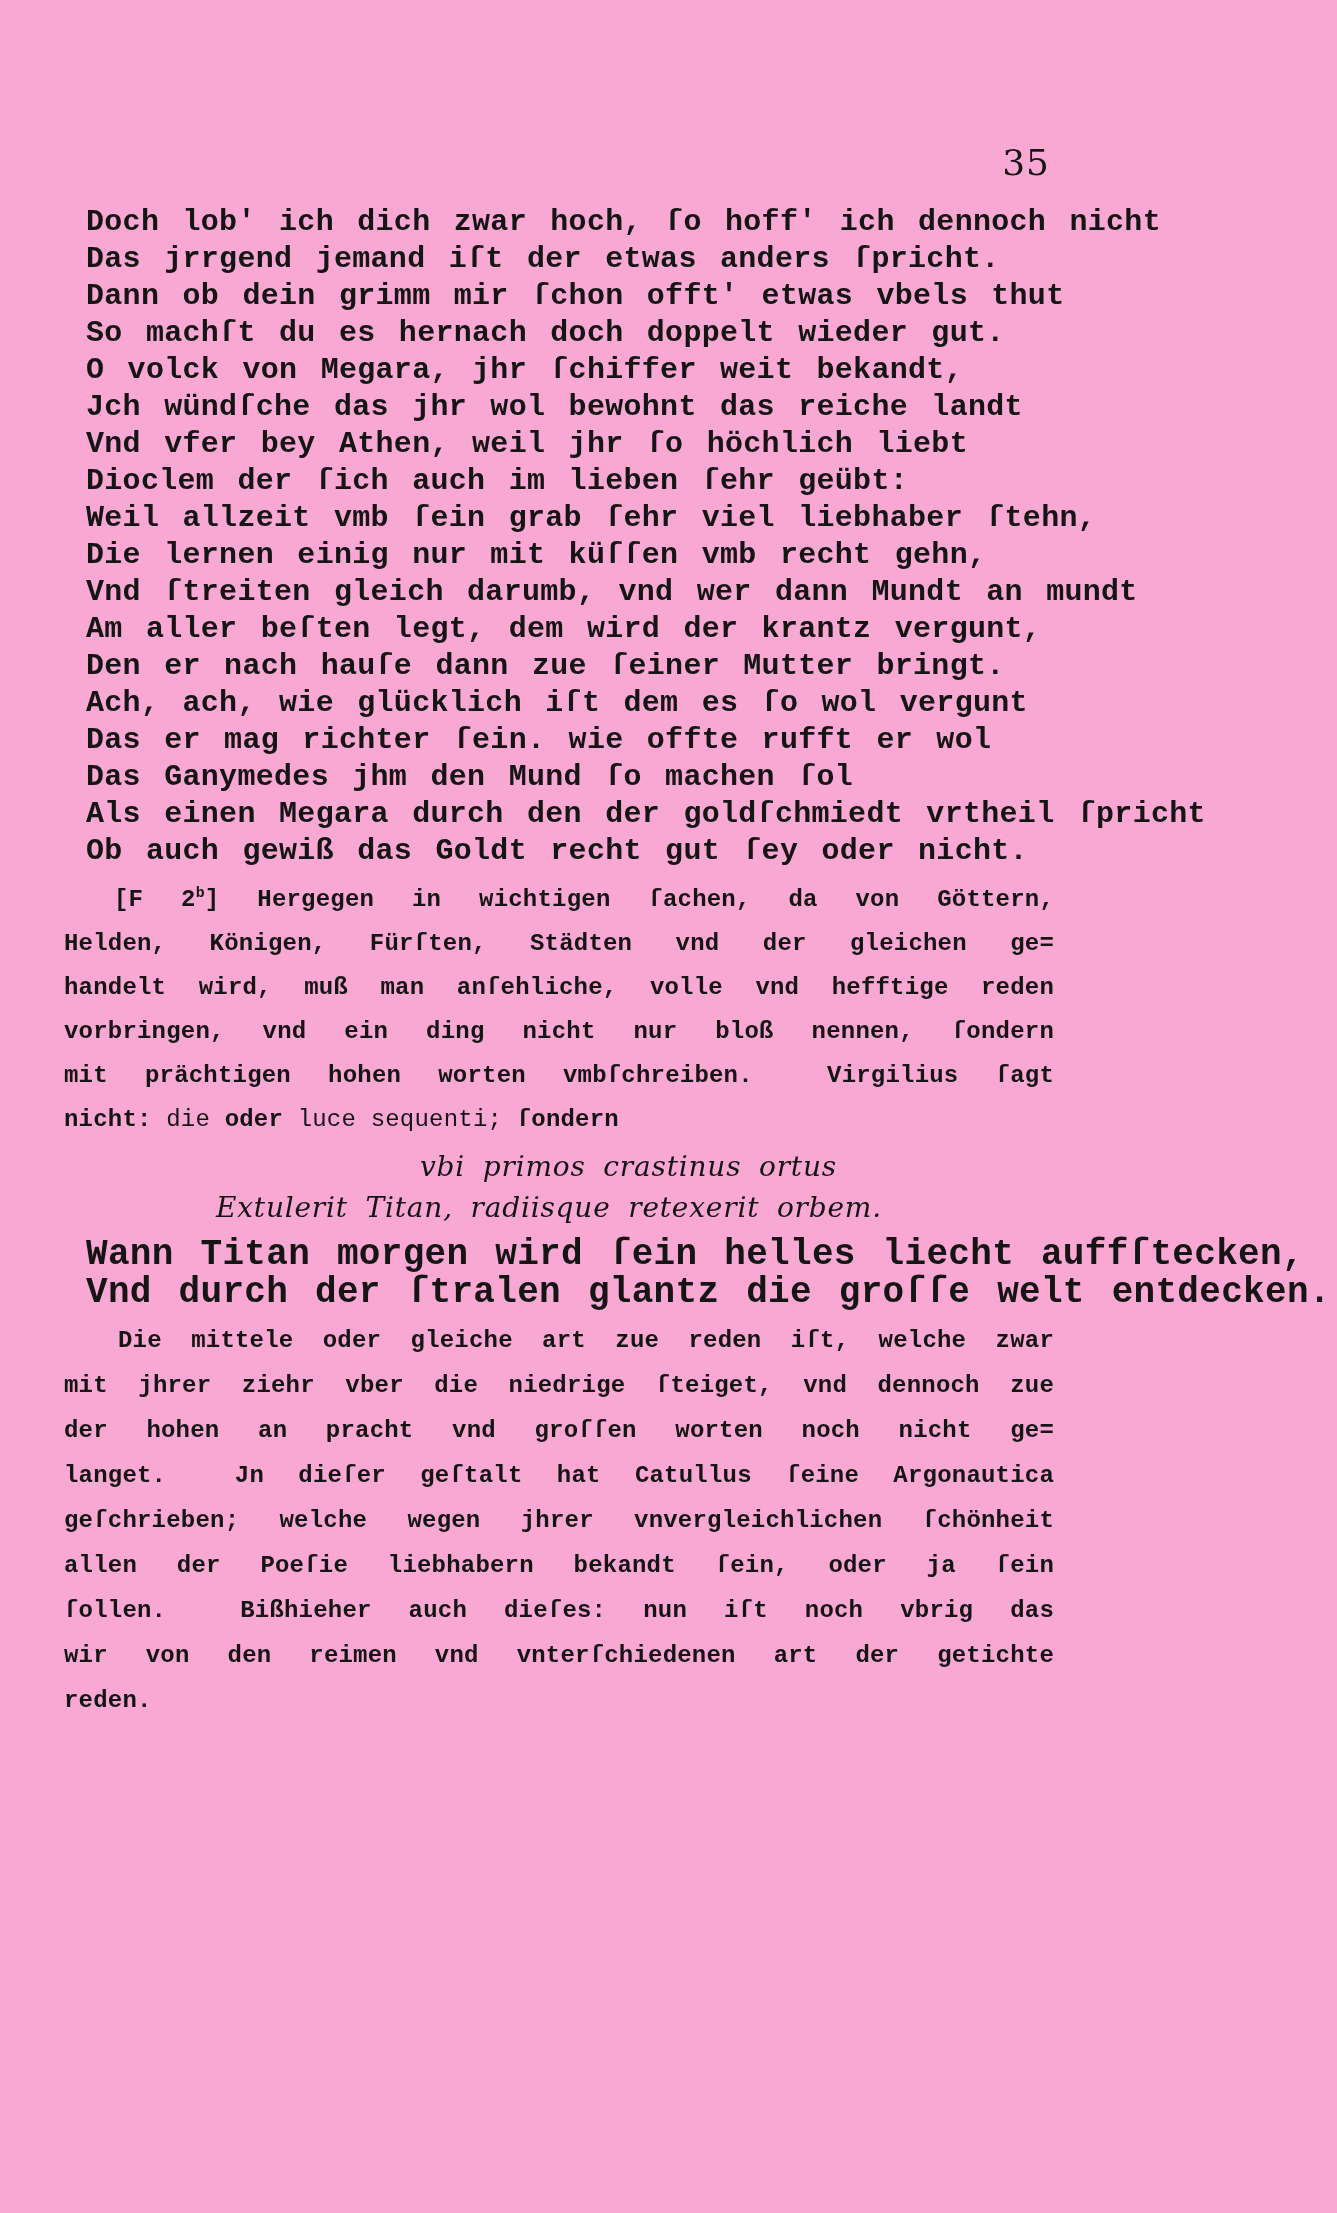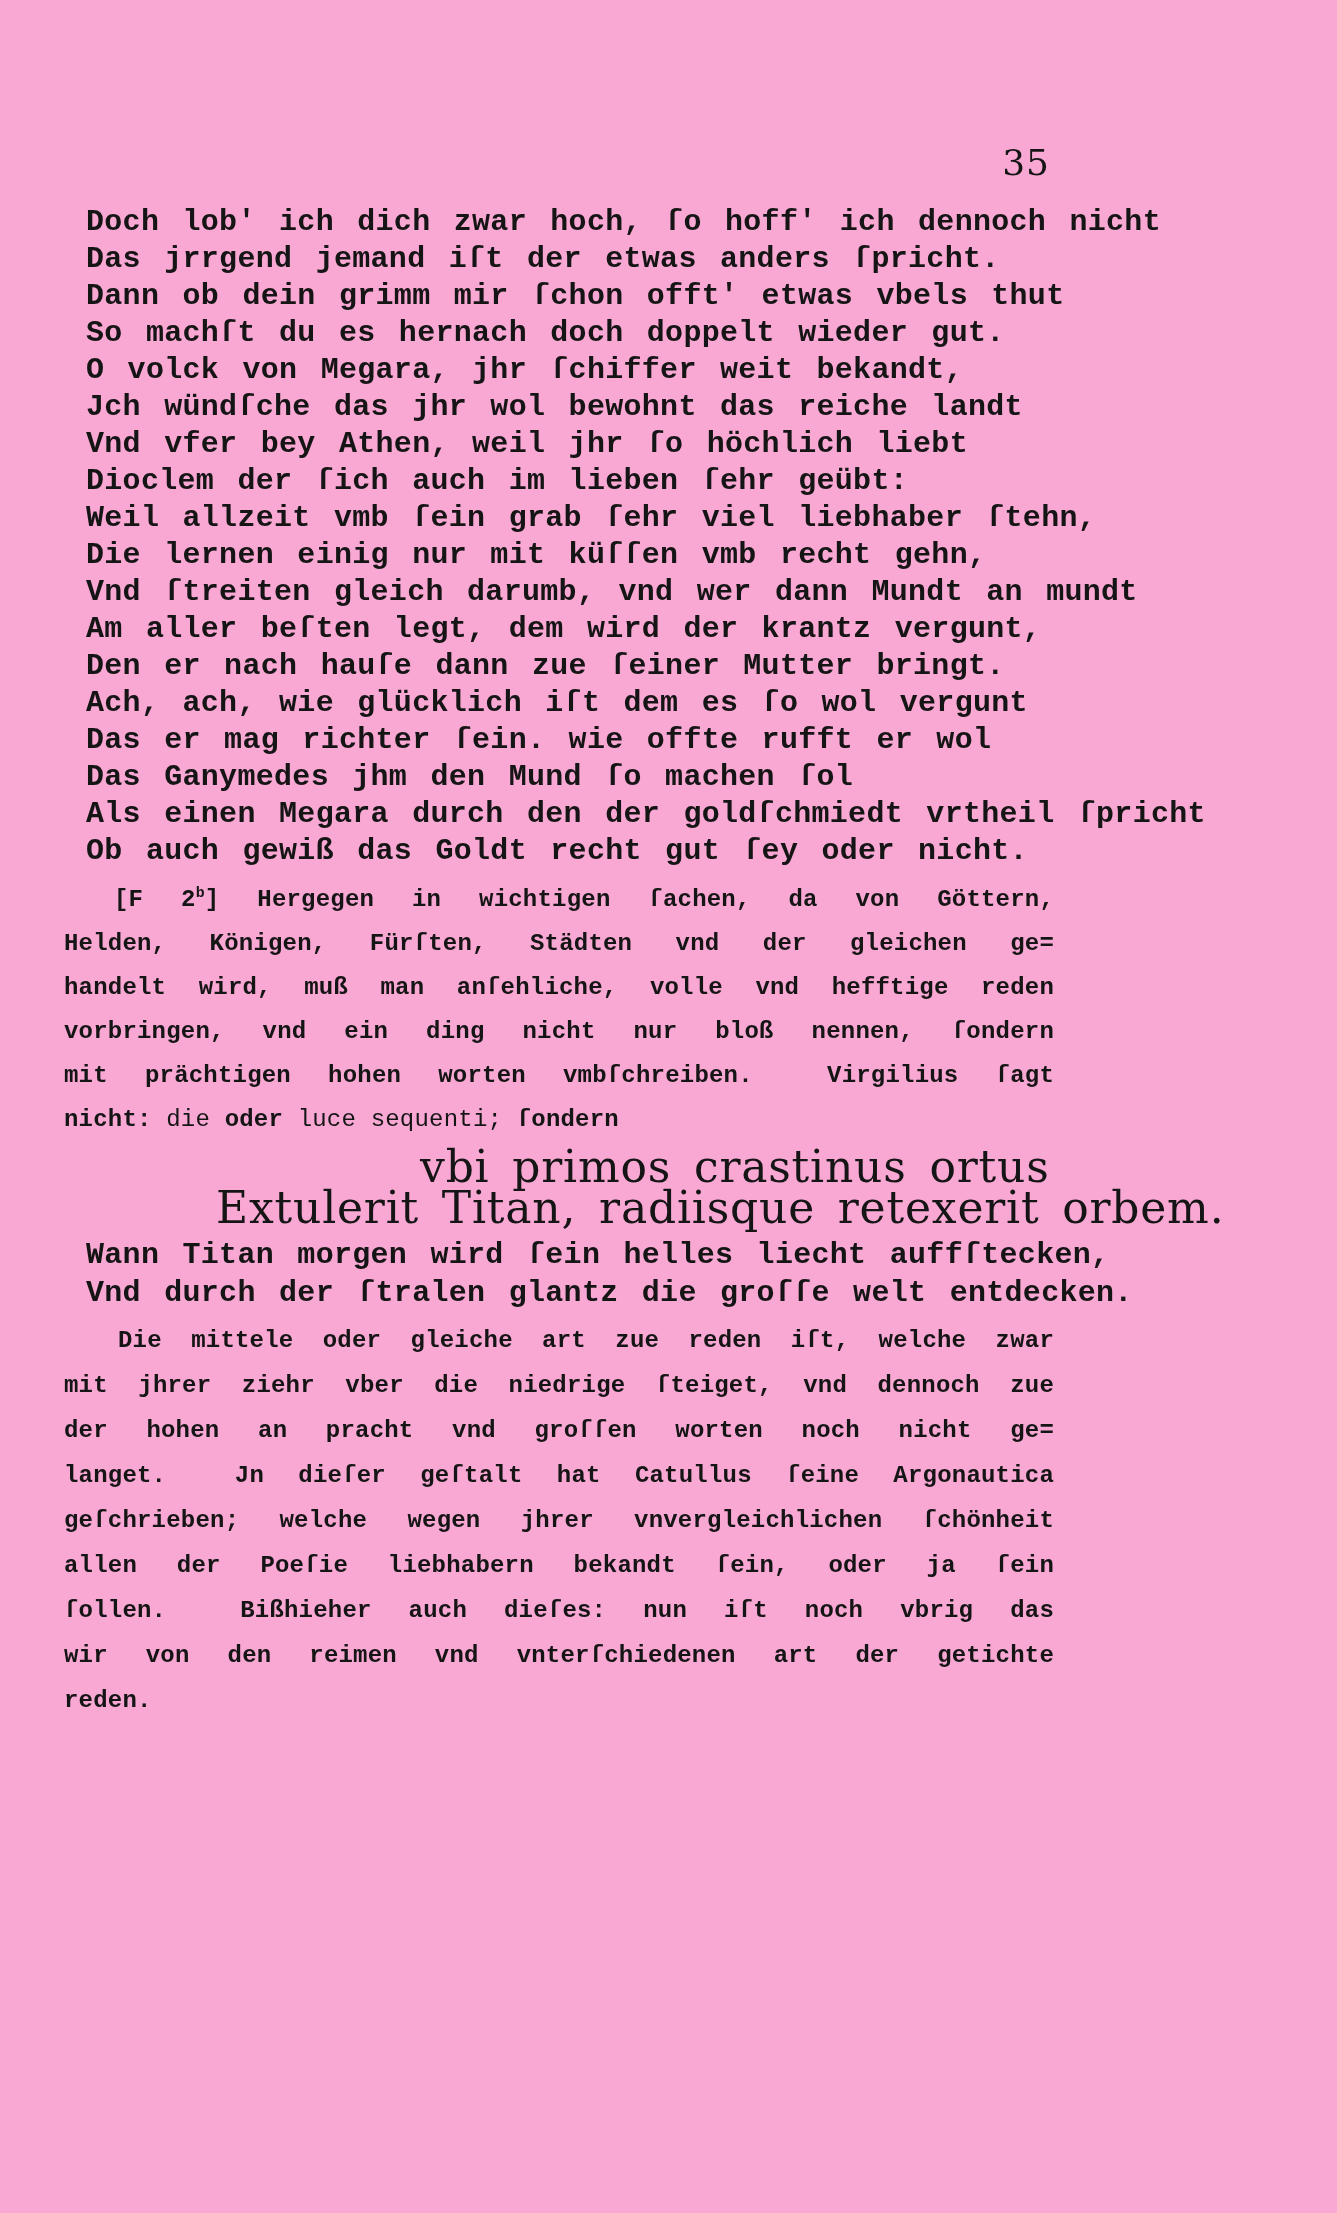--- a/index.html
+++ b/index.html
@@ -66,34 +66,35 @@
   sup.sig-sup { font-size: 0.62em; vertical-align: super; line-height: 0; }
   .inline-antiqua { font-weight: 400; }
   
   .latin {
     position: absolute;
     top: 1146px;
     left: 64px;
     width: 990px;
     font-family: "DejaVu Serif", serif;
     font-weight: 400;
-    font-size: 44px;
+    font-size: 28px;
     line-height: 41px;
     letter-spacing: 0.8px;
     word-spacing: 8px;
     white-space: nowrap;
+    font-style: italic;
   }
   .latin-line-1 { padding-left: 356px; }
   .latin-line-2 { padding-left: 152px; }
   
   .couplet {
     position: absolute;
     top: 1236px;
     left: 86px;
-    font-size: 30px;
+    font-size: 36px;
     line-height: 38px;
     letter-spacing: 0.3px;
     word-spacing: 5px;
     white-space: nowrap;
   }
 </style>
 </head>
 <body>
 
 <div class="page">

